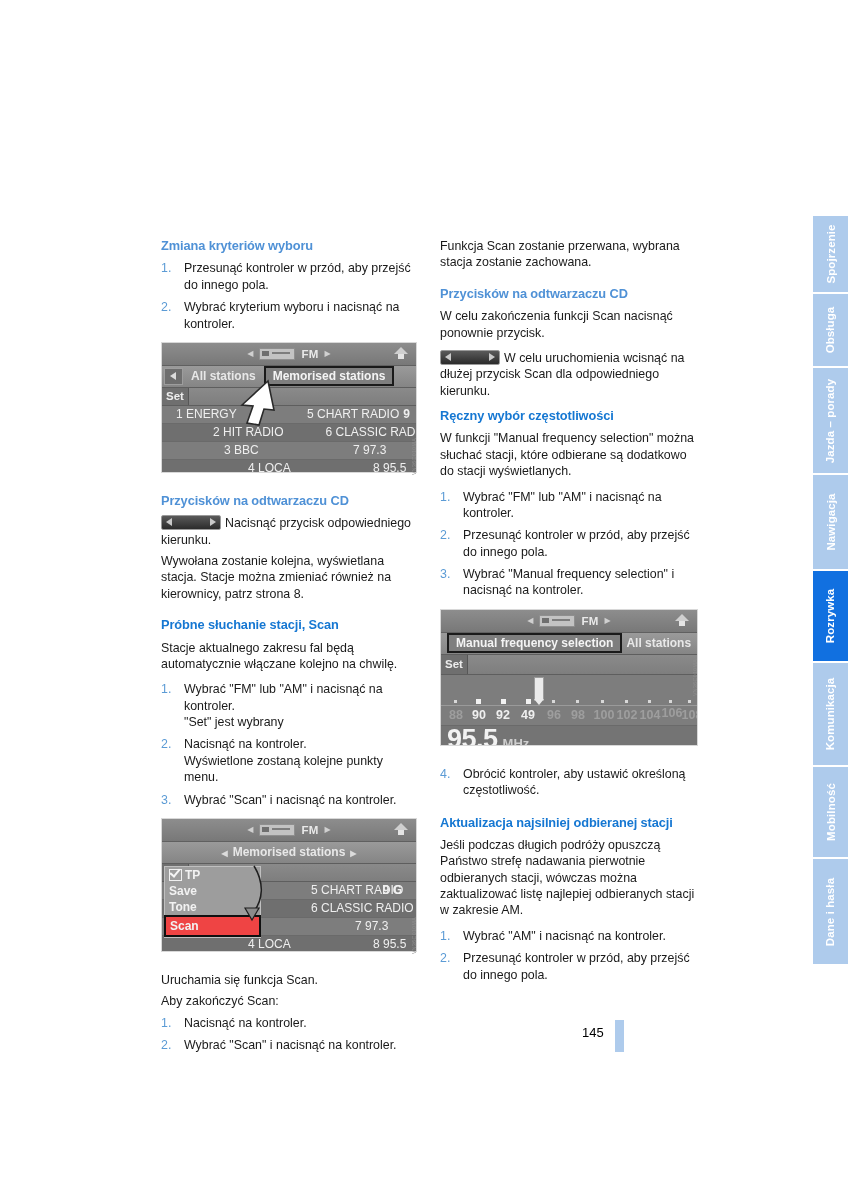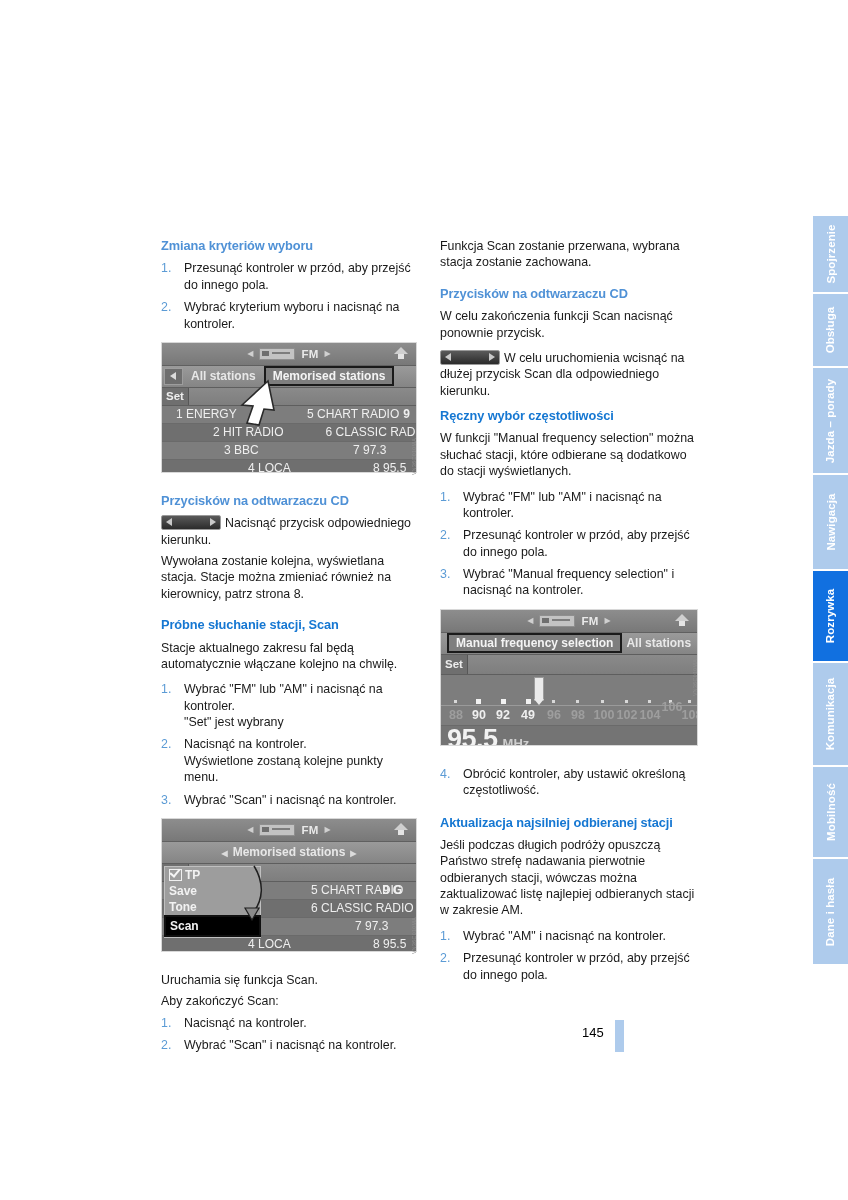--- a/index.html
+++ b/index.html
@@ -300,21 +300,21 @@
   .popup-menu .mi {
     height: 16px;
     color: #f2f2f2;
     font-size: 12px;
     font-weight: bold;
     padding-left: 4px;
     display: flex;
     align-items: center;
   }
   .popup-menu .mi.sel {
-    background: #000000;
+    background: #ef4444;
     border: 2px solid #101010;
     height: 18px;
     margin: 0 -1px;
   }
   .chk {
     display: inline-block;
     width: 11px; height: 10px;
     border: 1px solid #f0f0f0;
     margin-right: 3px;
     position: relative;
@@ -702,21 +702,21 @@
 
         <span class="freq-label" style="left:15px;top:33px;">88</span>
         <span class="freq-label bright" style="left:38px;top:33px;">90</span>
         <span class="freq-label bright" style="left:62px;top:33px;">92</span>
         <span class="freq-label bright" style="left:87px;top:33px;">49</span>
         <span class="freq-label" style="left:113px;top:33px;">96</span>
         <span class="freq-label" style="left:137px;top:33px;">98</span>
         <span class="freq-label" style="left:163px;top:33px;">100</span>
         <span class="freq-label" style="left:186px;top:33px;">102</span>
         <span class="freq-label" style="left:209px;top:33px;">104</span>
-        <span class="freq-label" style="left:231px;top:25px;">106</span>
+        <span class="freq-label" style="left:231px;top:31px;">106</span>
         <span class="freq-label" style="left:251px;top:33px;">108</span>
       </div>
 
       <div class="freq-readout">
         <span class="big">95.5</span>
         <span class="unit">MHz</span>
       </div>
     </div>
     <div style="position:relative;height:0;">
       <span class="figref" style="left:252px;top:-58px;">VN36C010MA</span>

